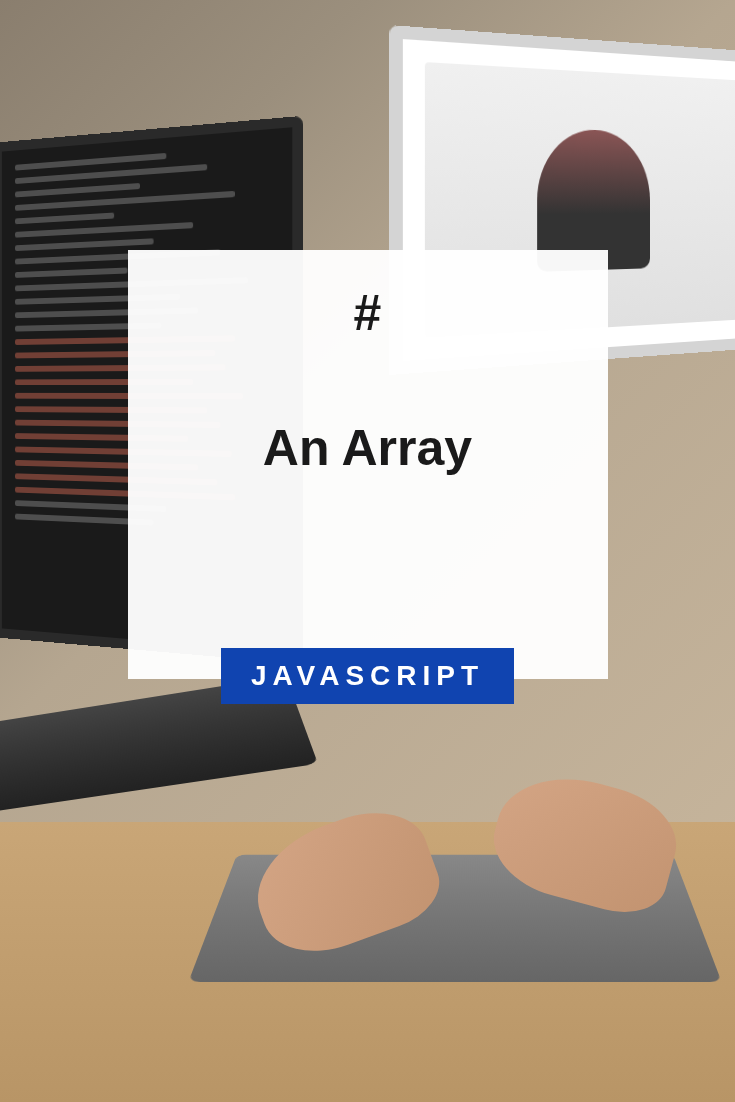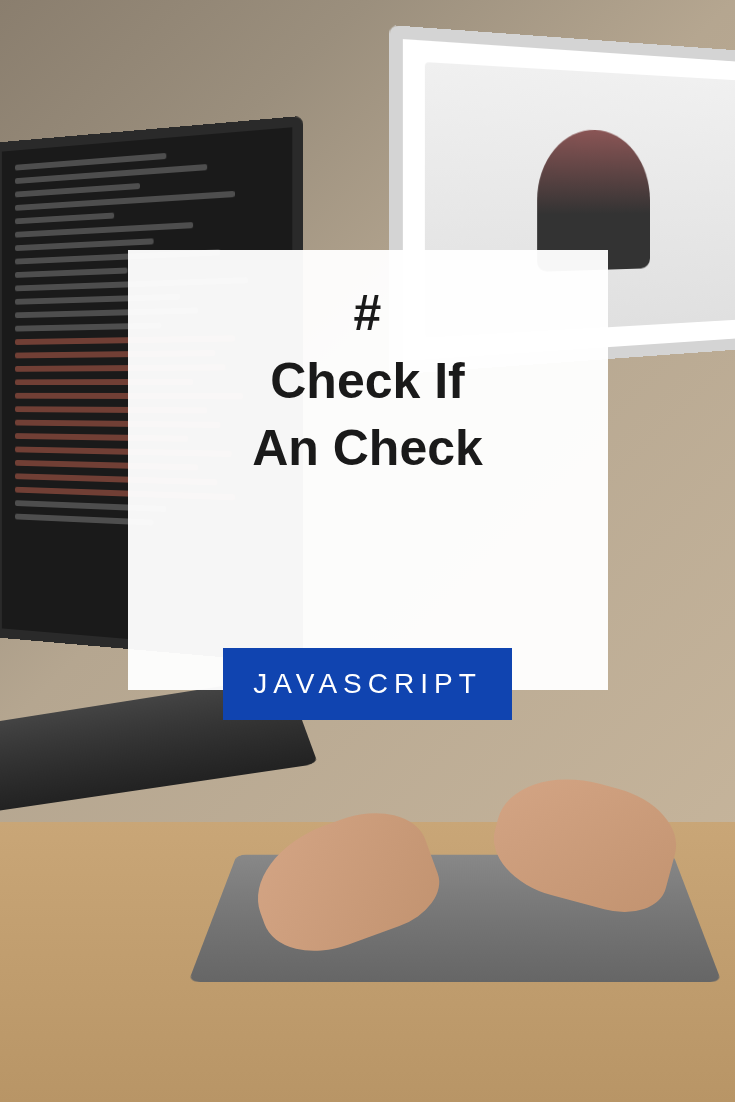--- a/index.html
+++ b/index.html
@@ -160,23 +160,23 @@
     font-size: 50px;
     font-weight: 700;
     color: #1a1a1a;
     line-height: 1.35;
   }
   .badge {
     display: inline-block;
     background: #1044b0;
     color: #fff;
     font-size: 28px;
-    font-weight: 400;
+    font-weight: 700;
     letter-spacing: 6px;
-    padding: 20px 30px;
+    padding: 12px 30px;
     margin-top: 20px;
     margin-bottom: -20px;
     position: relative;
     top: 10px;
   }
 </style>
 </head>
 <body>
 
 <div class="background"></div>
@@ -231,19 +231,19 @@
 <div class="keyboard"></div>
 
 <div class="hands">
   <div class="hand left-hand"></div>
   <div class="hand right-hand"></div>
 </div>
 
 <div class="card">
   <div class="card-title">
     <span>#</span><br>
-    <span>Check If</span><br>
-    <span>An Check</span><br>
+    <br>
+    <span>An Array</span><br>
     <br>
     <br>
   </div>
   <div class="badge">JAVASCRIPT</div>
 </div>
 
 </body></html>

